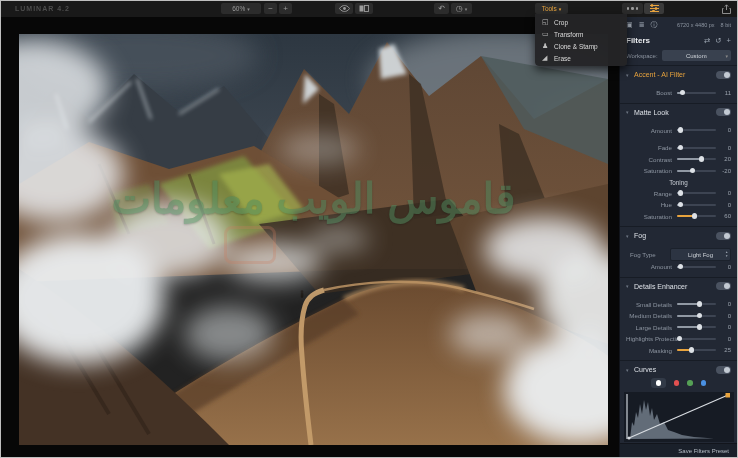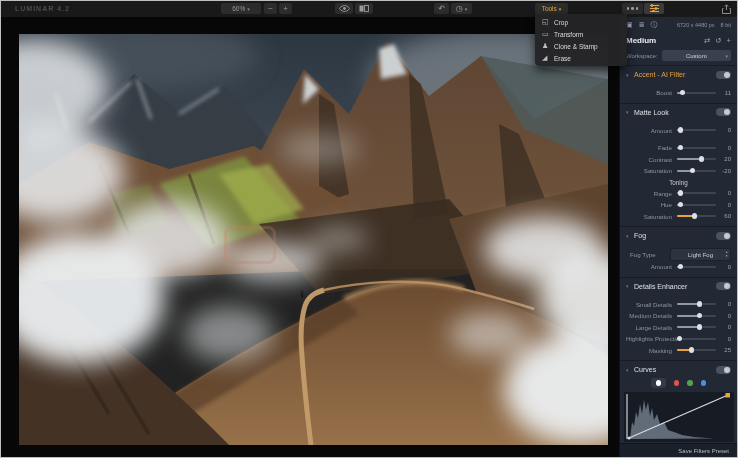--- a/index.html
+++ b/index.html
@@ -259,20 +259,23 @@
           <ellipse cx="320" cy="205" rx="30" ry="12" opacity=".45"></ellipse>
           <ellipse cx="300" cy="115" rx="40" ry="16" opacity=".35"></ellipse>
           <ellipse cx="525" cy="215" rx="60" ry="32" opacity=".85"></ellipse>
           <ellipse cx="580" cy="265" rx="60" ry="45" opacity=".9"></ellipse>
           <ellipse cx="560" cy="355" rx="75" ry="55" opacity=".95"></ellipse>
           <ellipse cx="470" cy="300" rx="40" ry="22" opacity=".55"></ellipse>
           <ellipse cx="210" cy="300" rx="45" ry="28" opacity=".5"></ellipse>
         </g>
       </svg>
 
+      <div class="watermark">
+        <span class="wm-ar">قاموس الويب معلومات</span>
+      </div>
       <div class="wm-box" style="opacity:.5"></div>
     </div>
   </div>
 
   <div class="tools-menu">
       <div class="menu-item">
         <div class="mi-icon" style="display: inline-block;">◱</div>
         <div class="mi-label" style="display: inline-block;">Crop</div>
       </div>
       <div class="menu-item">
@@ -292,21 +295,21 @@
   <div class="sidebar">
     <div class="sb-info">
       <span class="sb-tab">▣</span>
       <span class="sb-tab">≣</span>
       <span class="sb-tab">ⓘ</span>
       <span class="sb-dims">6720 x 4480 px</span>
       <span class="sb-bit">8 bit</span>
     </div>
 
     <div class="sb-filters">
-      <span class="title">Medium</span>
+      <span class="title">Filters</span>
       <span class="sb-ic">⇄</span>
       <span class="sb-ic">↺</span>
       <span class="sb-ic">+</span>
     </div>
 
     <div class="sb-workspace">
       <span class="ws-label">Workspace:</span>
       <div class="ws-dd">
         <span>Custom</span>
         <span class="chev">▾</span>

